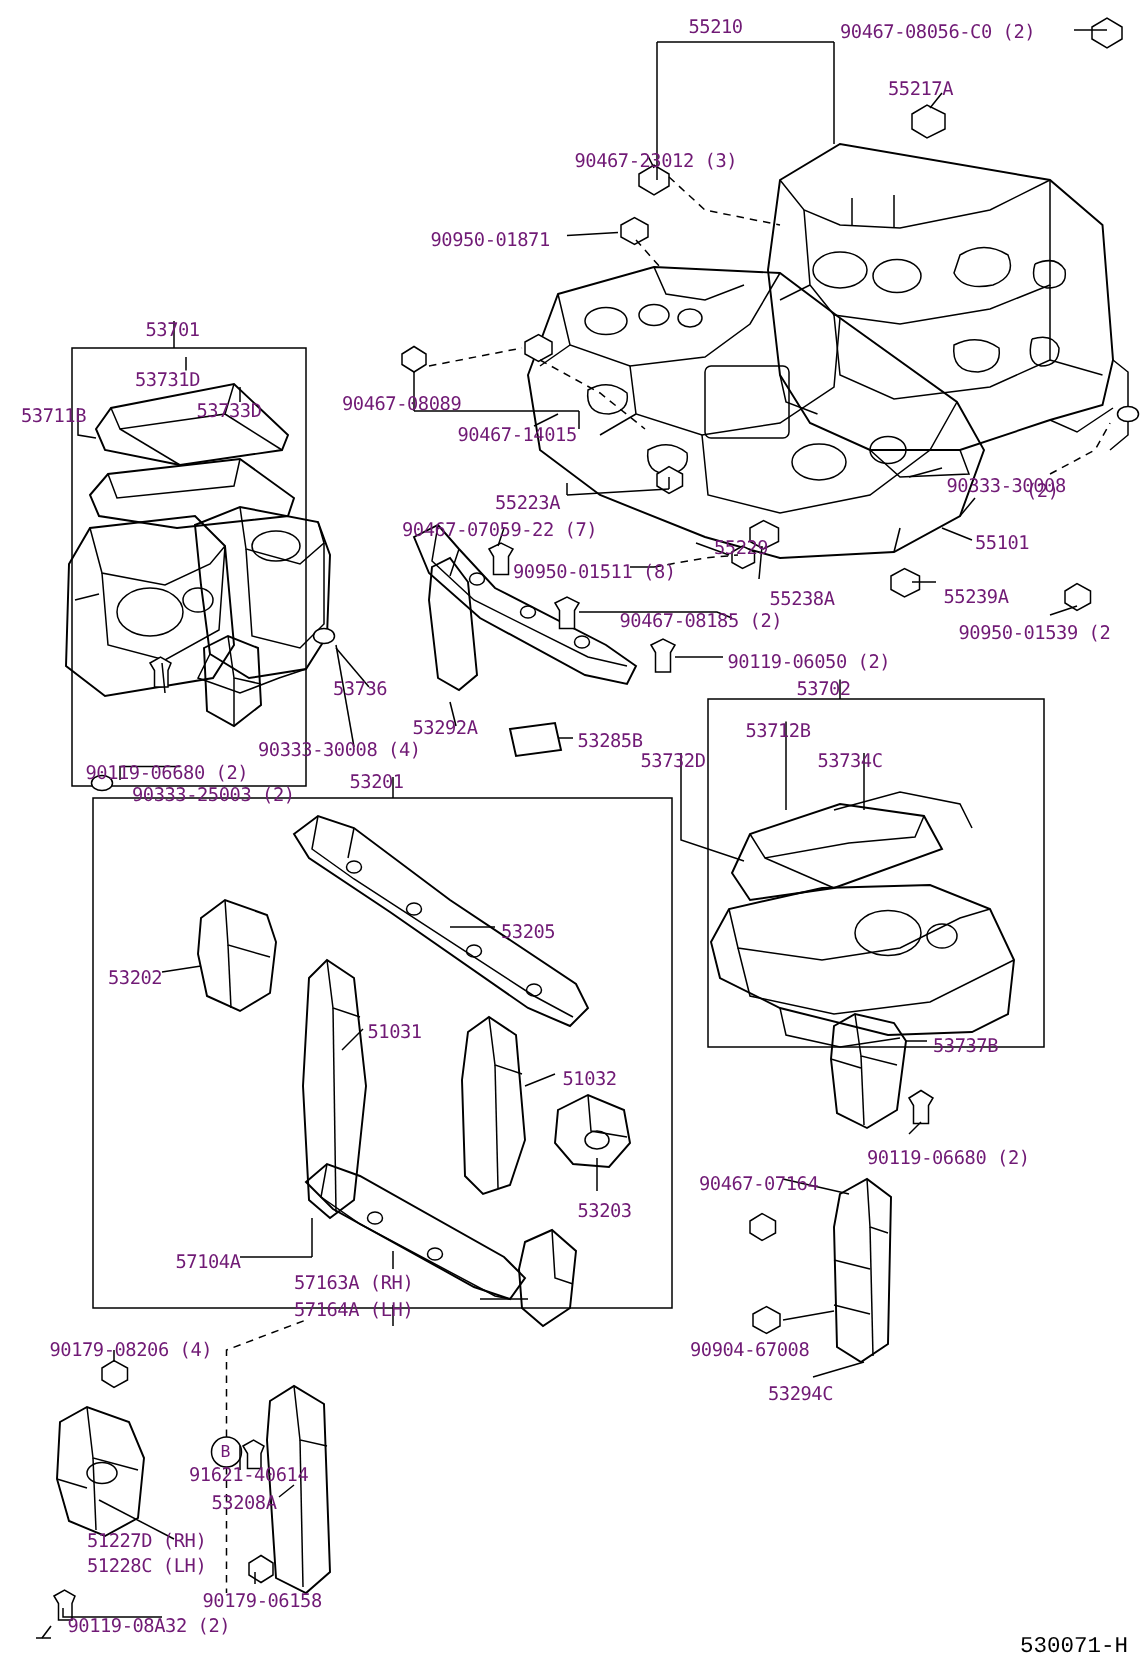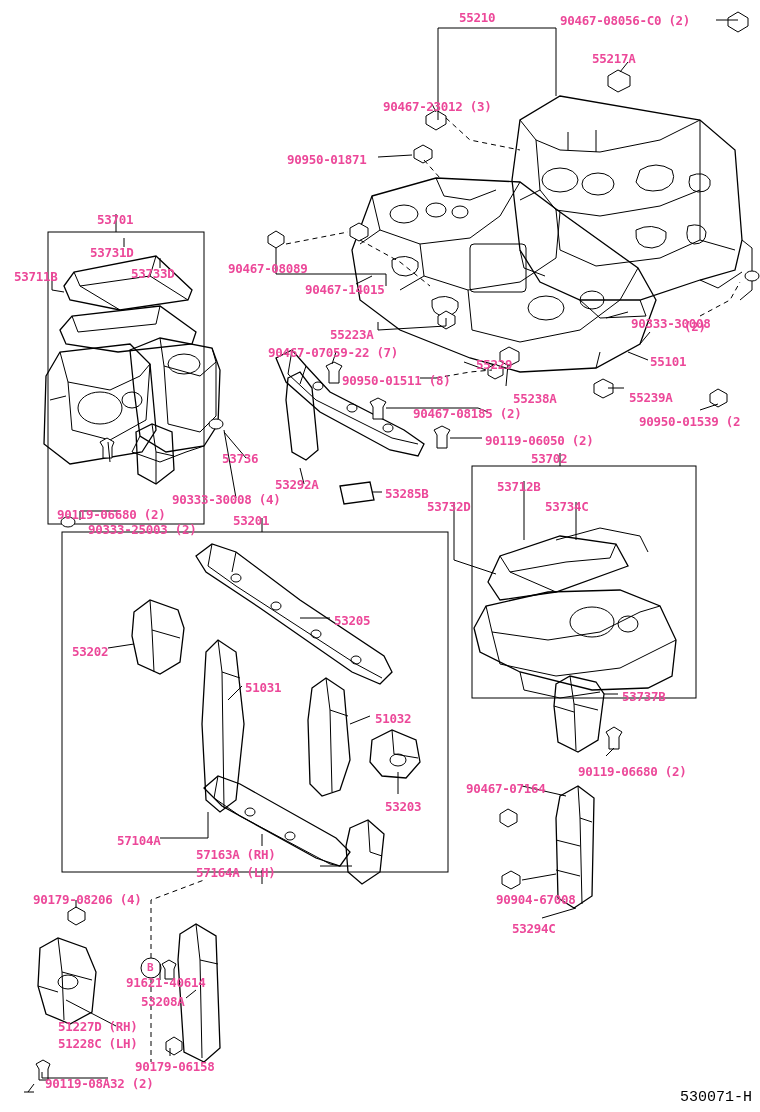--- a/index.html
+++ b/index.html
@@ -11,23 +11,22 @@
     position:relative;
     overflow:hidden;
   }
   #sheet{position:absolute;inset:0;}
   .lbl{
     position:absolute;
     font-family:"DejaVu Sans Mono", monospace;
     font-size:12.5px;
     letter-spacing:-0.3px;
     white-space:nowrap;
-    color:#ec4899;
+    color:#701a75;
     line-height:13px;
-    font-weight:bold;
   }
   .diagcode{
     position:absolute;
     right:8px;bottom:6px;
     font-family:Liberation Mono, monospace;
     font-size:15px;
     letter-spacing:0px;
   }
   svg.art{position:absolute;left:0;top:0;width:760px;height:1112px;}
   .ln{stroke:#000;fill:none;stroke-width:1;}
@@ -373,21 +372,21 @@
 <div class="lbl" style="left:72px;top:645px;">53202</div>
 <div class="lbl" style="left:245px;top:681px;">51031</div>
 <div class="lbl" style="left:375px;top:712px;">51032</div>
 <div class="lbl" style="left:622px;top:690px;">53737B</div>
 <div class="lbl" style="left:578px;top:765px;">90119-06680 (2)</div>
 <div class="lbl" style="left:385px;top:800px;">53203</div>
 <div class="lbl" style="left:466px;top:782px;">90467-07164</div>
 <div class="lbl" style="left:117px;top:834px;">57104A</div>
 <div class="lbl" style="left:196px;top:848px;">57163A (RH)</div>
 <div class="lbl" style="left:196px;top:866px;">57164A (LH)</div>
-<div class="lbl" style="left:460px;top:893px;margin-left:36px;">90904-67008</div>
+<div class="lbl" style="left:460px;top:893px;">90904-67008</div>
 <div class="lbl" style="left:512px;top:922px;">53294C</div>
 <div class="lbl" style="left:33px;top:893px;">90179-08206 (4)</div>
 <div class="lbl" style="left:86px;top:976px;margin-left:40px;">91621-40614</div>
 <div class="lbl" style="left:141px;top:995px;">53208A</div>
 <div class="lbl" style="left:58px;top:1020px;">51227D (RH)</div>
 <div class="lbl" style="left:58px;top:1037px;">51228C (LH)</div>
 <div class="lbl" style="left:135px;top:1060px;">90179-06158</div>
 <div class="lbl" style="left:45px;top:1077px;">90119-08A32 (2)</div>
 <div class="lbl" style="left:147px;top:961px;font-size:11px;">B</div>
 

